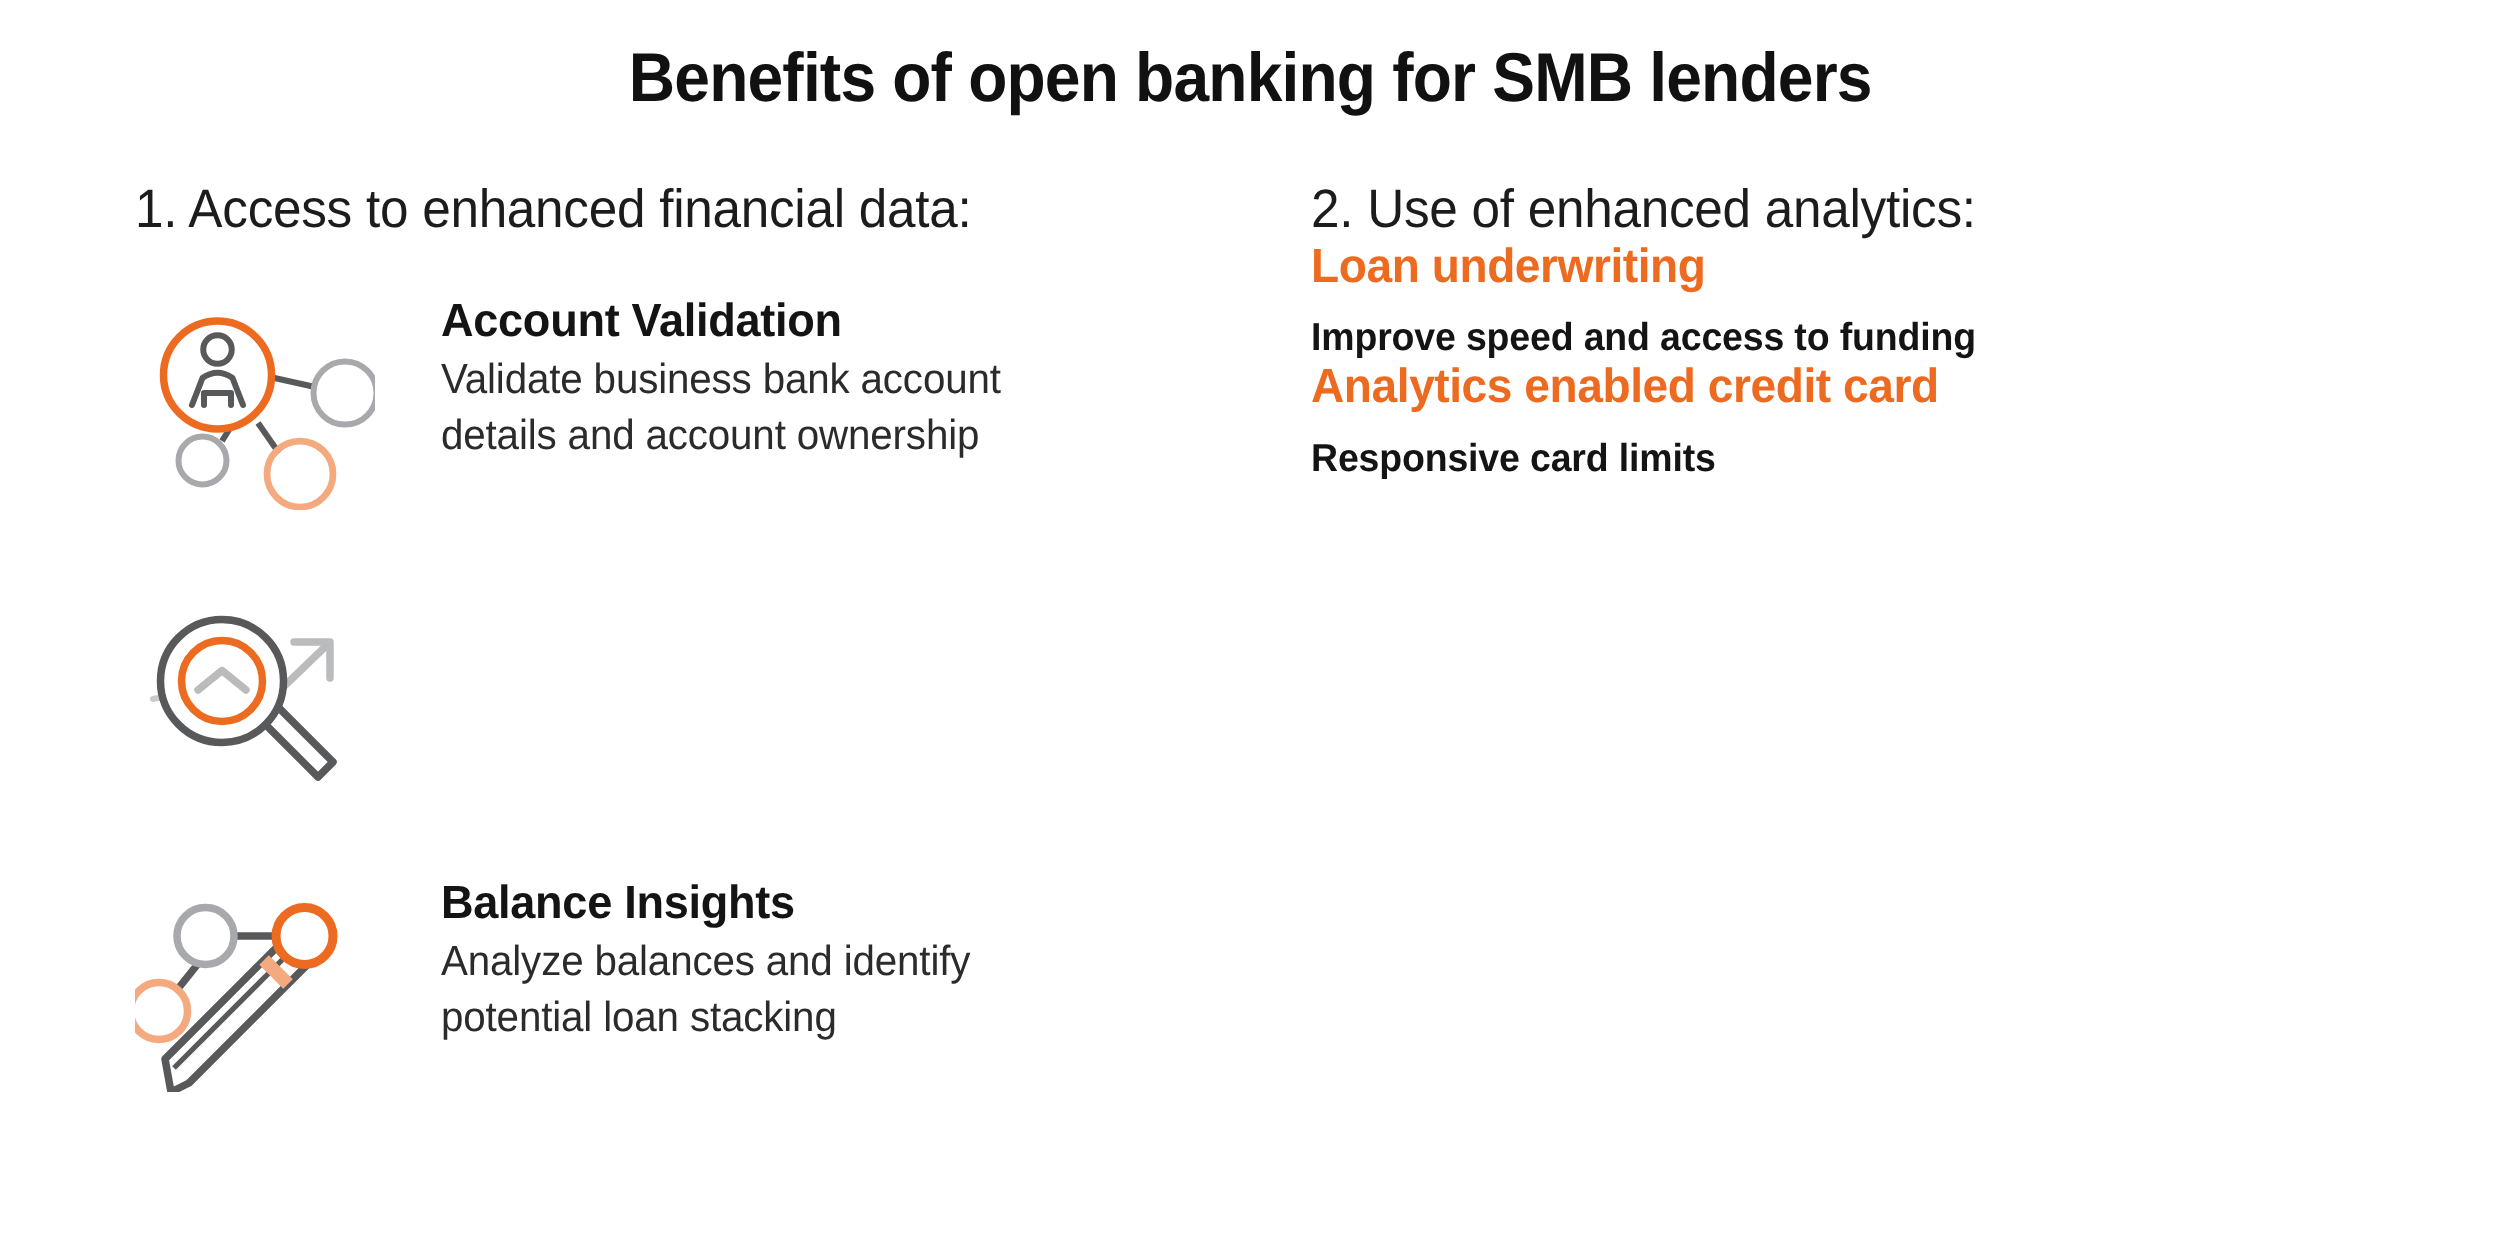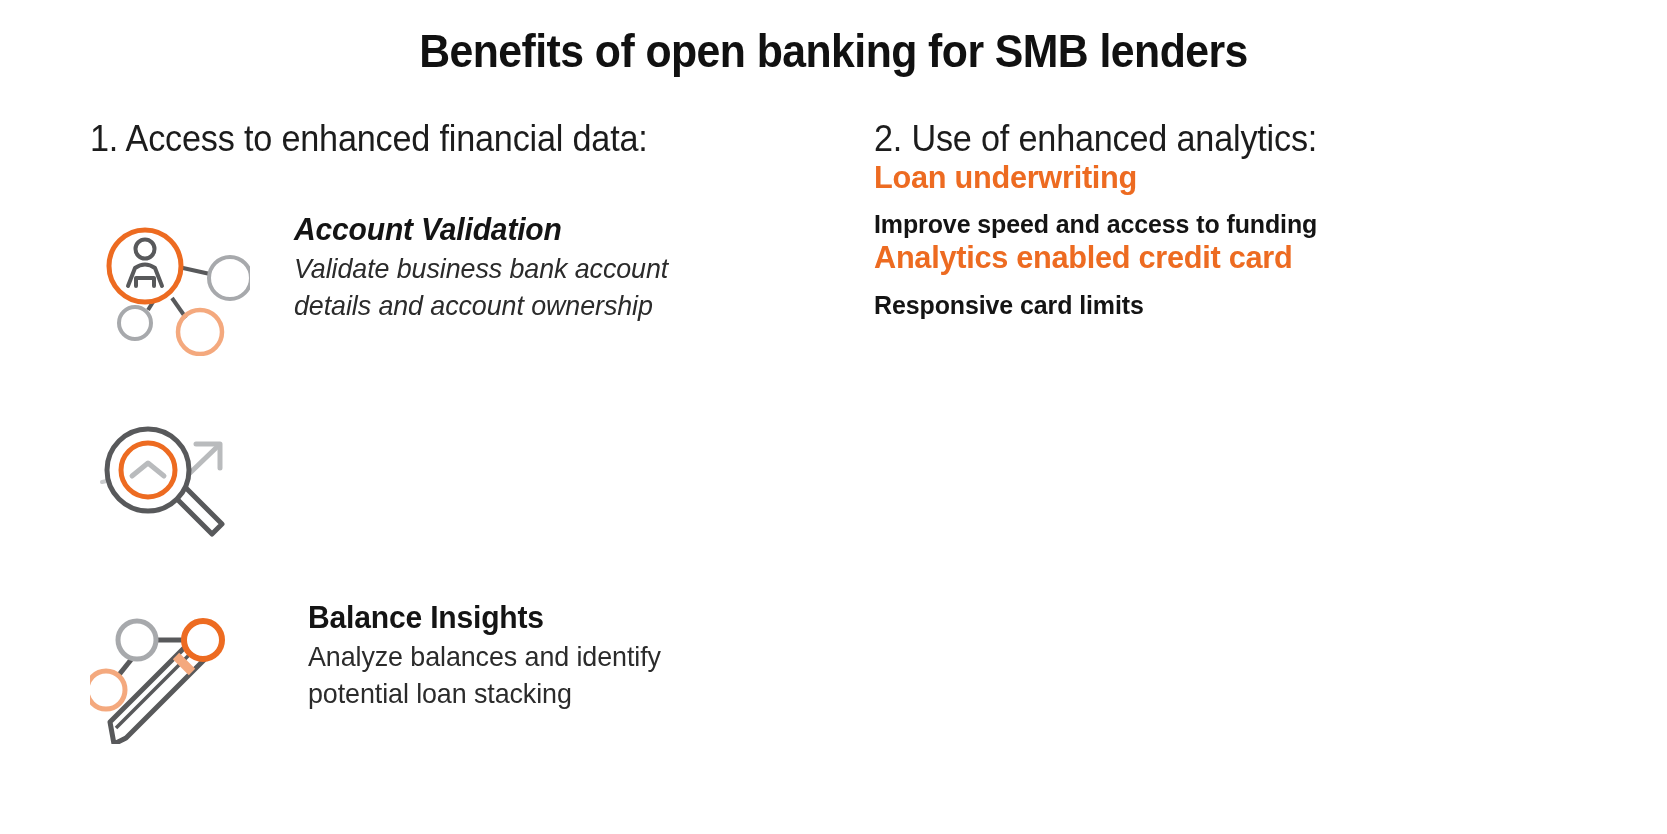--- a/index.html
+++ b/index.html
@@ -178,21 +178,21 @@
 <div class="slide">
 
   <div class="slide-title">Benefits of open banking for SMB lenders</div>
 
   <div class="columns">
 
     <div class="col-left">
 
       <div class="col-heading">1. Access to enhanced financial data:</div>
 
-      <div class="feature" style="margin-top:46px;font-style:italic;">
+      <div class="feature" style="margin-top:30px;">
         <div class="feature-icon">
           <svg width="160" height="150" viewBox="0 0 160 150" xmlns="http://www.w3.org/2000/svg">
 
             <line x1="84" y1="60" x2="120" y2="68" stroke="#58595B" stroke-width="4"></line>
             <line x1="68" y1="88" x2="58" y2="104" stroke="#58595B" stroke-width="4"></line>
             <line x1="82" y1="92" x2="96" y2="112" stroke="#58595B" stroke-width="4"></line>
 
             <circle cx="140" cy="72" r="21" fill="none" stroke="#A7A9AC" stroke-width="4"></circle>
 
             <circle cx="45" cy="117" r="16" fill="none" stroke="#A7A9AC" stroke-width="4"></circle>
@@ -227,21 +227,21 @@
 
             <circle cx="58" cy="70" r="41" fill="#ffffff" stroke="#58595B" stroke-width="5"></circle>
 
             <circle cx="58" cy="70" r="27" fill="none" stroke="#ED6B21" stroke-width="5"></circle>
 
             <path d="M42 76 L58 63 L74 76" fill="none" stroke="#B9BBBD" stroke-width="5" stroke-linecap="round" stroke-linejoin="round"></path>
           </svg>
         </div>
       </div>
 
-      <div class="feature" style="margin-top:44px;gap:14px;">
+      <div class="feature" style="margin-top:44px;">
         <div class="feature-icon">
           <svg width="160" height="150" viewBox="0 0 160 150" xmlns="http://www.w3.org/2000/svg">
 
             <line x1="66" y1="46" x2="96" y2="46" stroke="#58595B" stroke-width="5"></line>
             <line x1="44" y1="62" x2="28" y2="82" stroke="#58595B" stroke-width="5"></line>
 
             <path d="M24 150 L20 128 L104 44 L120 60 L36 144 Z" fill="#ffffff" stroke="#58595B" stroke-width="5" stroke-linejoin="round"></path>
 
             <line x1="26" y1="134" x2="110" y2="50" stroke="#58595B" stroke-width="3.5"></line>
 

